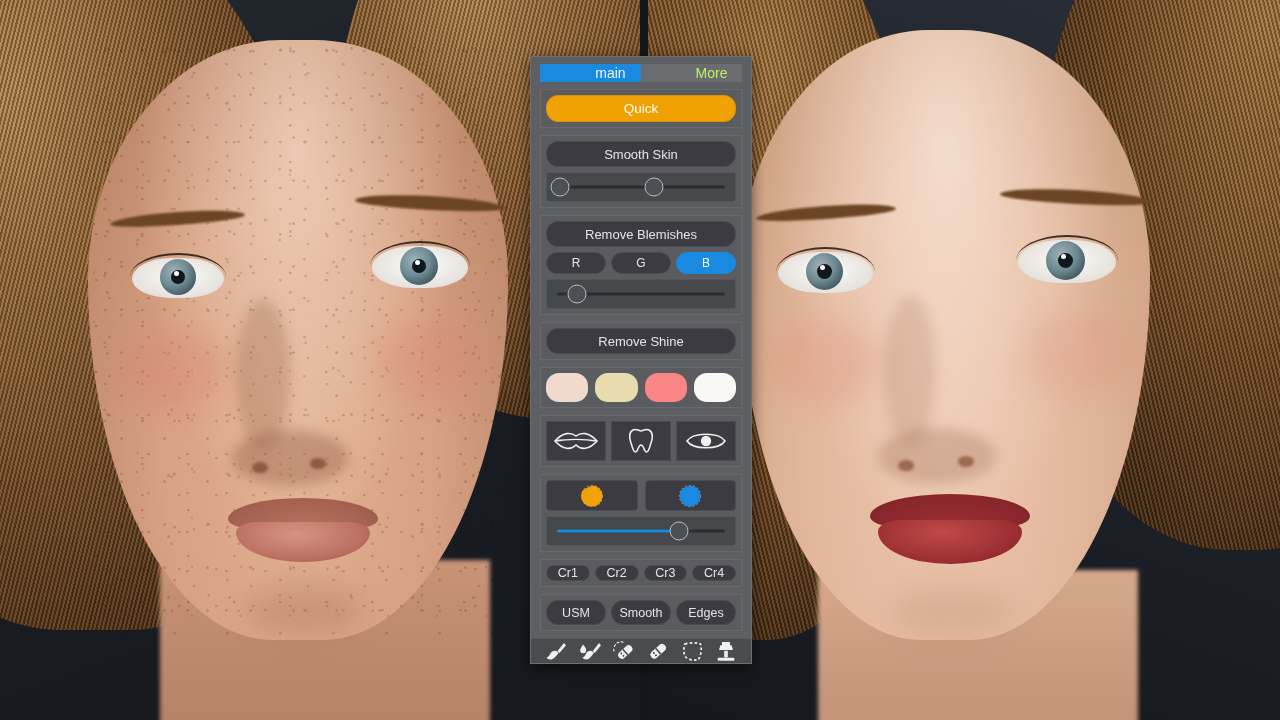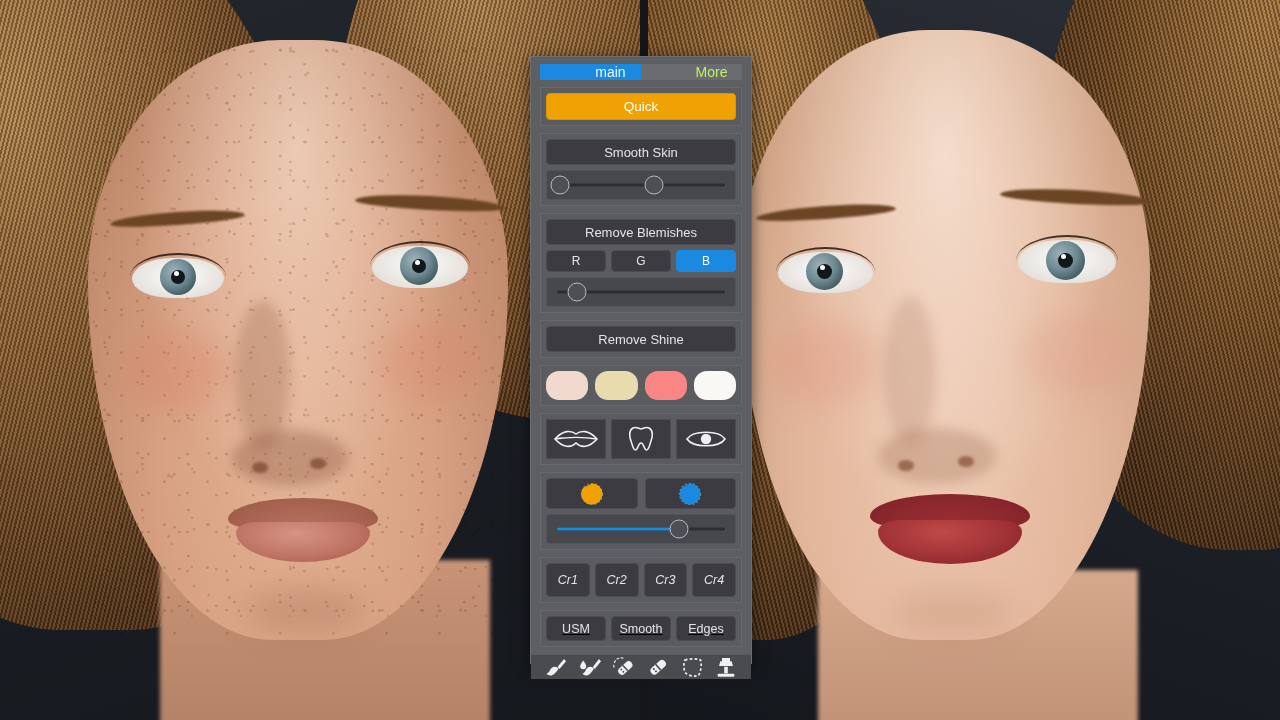--- a/index.html
+++ b/index.html
@@ -110,21 +110,21 @@
   }
   .tab.active { background: #1a8ae0; color: #eaf6ff; }
   .tab.inactive { background: #6a6c70; color: #bef264; }
 
   .group {
     background: #5a5c60;
     border: 1px solid #68696d;
     padding: 5px;
   }
   .btn {
-    background: #3b3b41; border: 1px solid #4b4b51; border-radius: 4px;
+    background: #3b3b41; border: 1px solid #4b4b51; border-radius: 12px;
     color: #e2e5e8; font-size: 13px; text-align: center;
     display: flex; align-items: center; justify-content: center;
     cursor: default; user-select: none;
   }
   .btn-wide { width: 100%; height: 26px; }
   .rgb-row { display: flex; gap: 5px; margin-top: 5px; }
   .rgb-row .btn { flex: 1; height: 22px; font-size: 12px; }
   .rgb-row .btn.on { background: #1a8ae0; border-color: #1a8ae0; color: #fff; }
 
   .slider-box { background: #47484c; border: 1px solid #54555a; border-radius: 3px;
@@ -145,22 +145,22 @@
     flex: 1; height: 40px; background: #3b3b41; border: 1px solid #4b4b51;
     display: flex; align-items: center; justify-content: center; cursor: default;
   }
   .half-row { display: flex; gap: 7px; }
   .half-cell {
     flex: 1; height: 31px; background: #3b3b41; border: 1px solid #4b4b51; border-radius: 4px;
     display: flex; align-items: center; justify-content: center;
   }
 
   .cr-row { display: flex; gap: 5px; }
-  .cr-row .btn { flex: 1; height: 34px; font-size: 12.5px; font-style: italic; }
-  .sharp-row { display: flex; gap: 5px; text-decoration: underline; }
+  .cr-row .btn { flex: 1; height: 16px; font-size: 12.5px; }
+  .sharp-row { display: flex; gap: 5px; }
   .sharp-row .btn { flex: 1; height: 25px; font-size: 12.5px; }
 
   .tool-strip {
     background: #4a4b4f; border-top: 1px solid #5a5b5f;
     height: 38px; display: flex; align-items: center; justify-content: space-around;
     margin: 0 -9px; padding: 0 8px;
   }
   .tool { width: 24px; height: 24px; display: flex; align-items: center; justify-content: center; cursor: default; }
 </style>
 </head>

